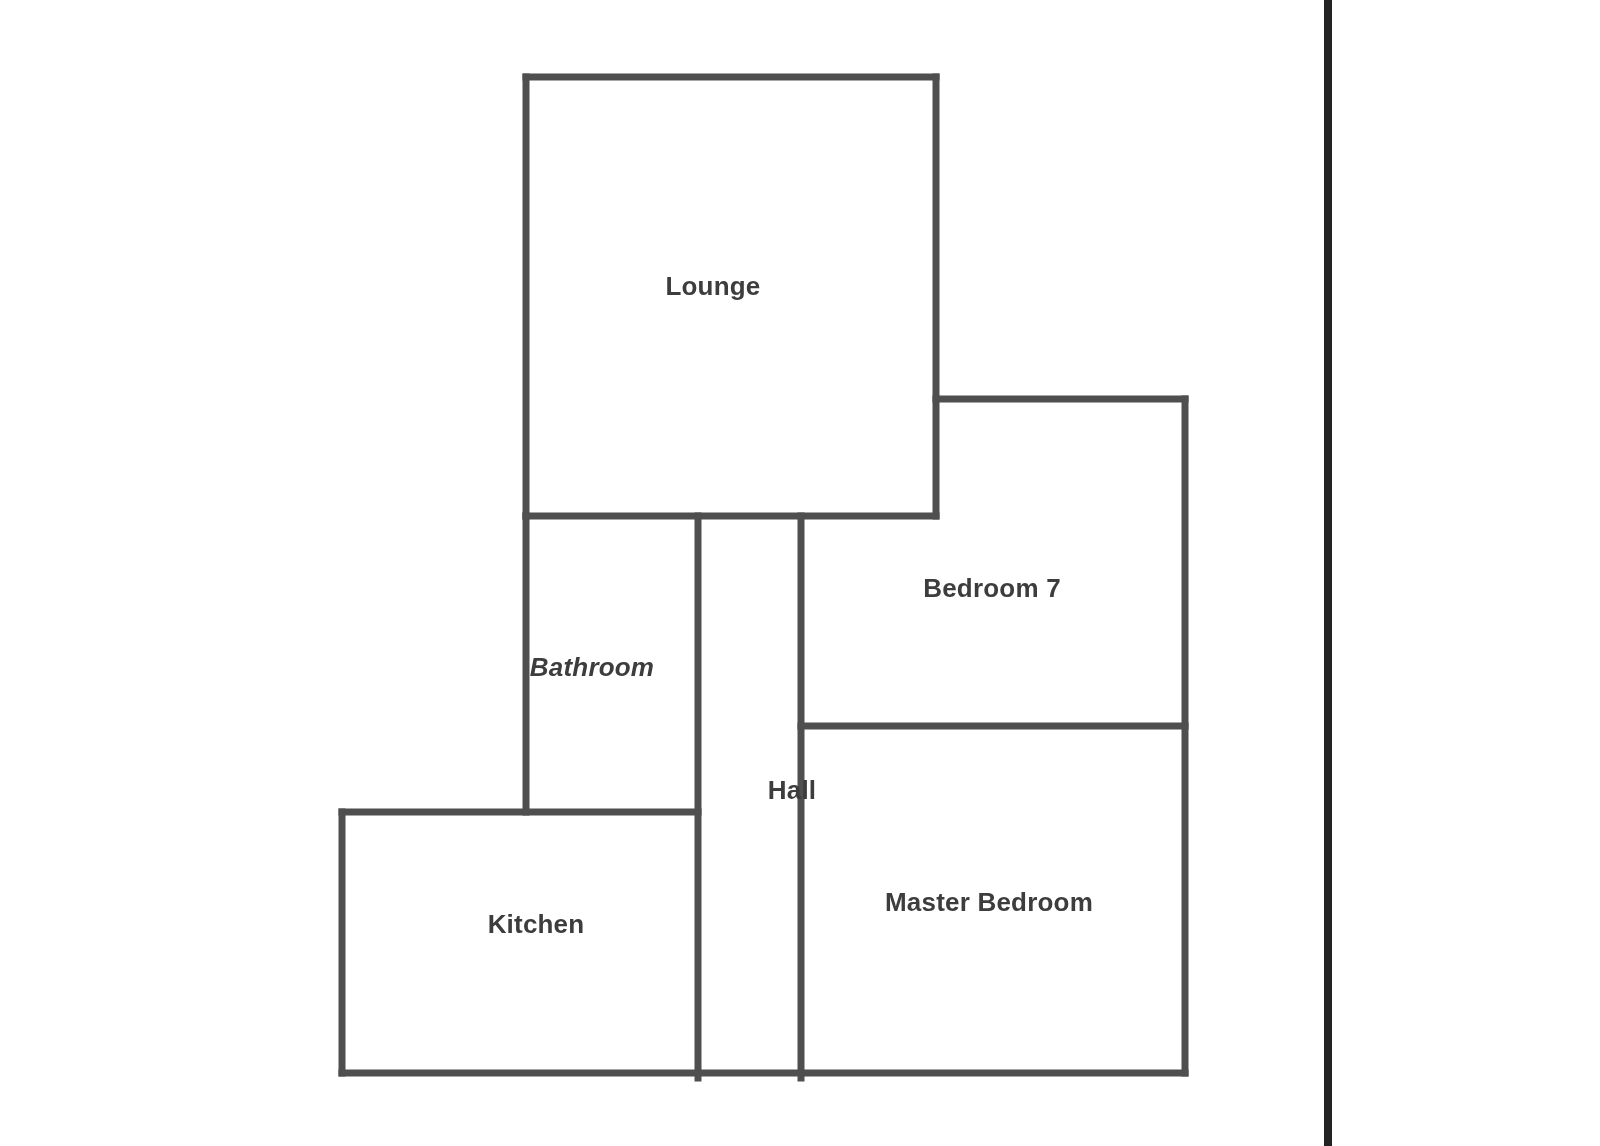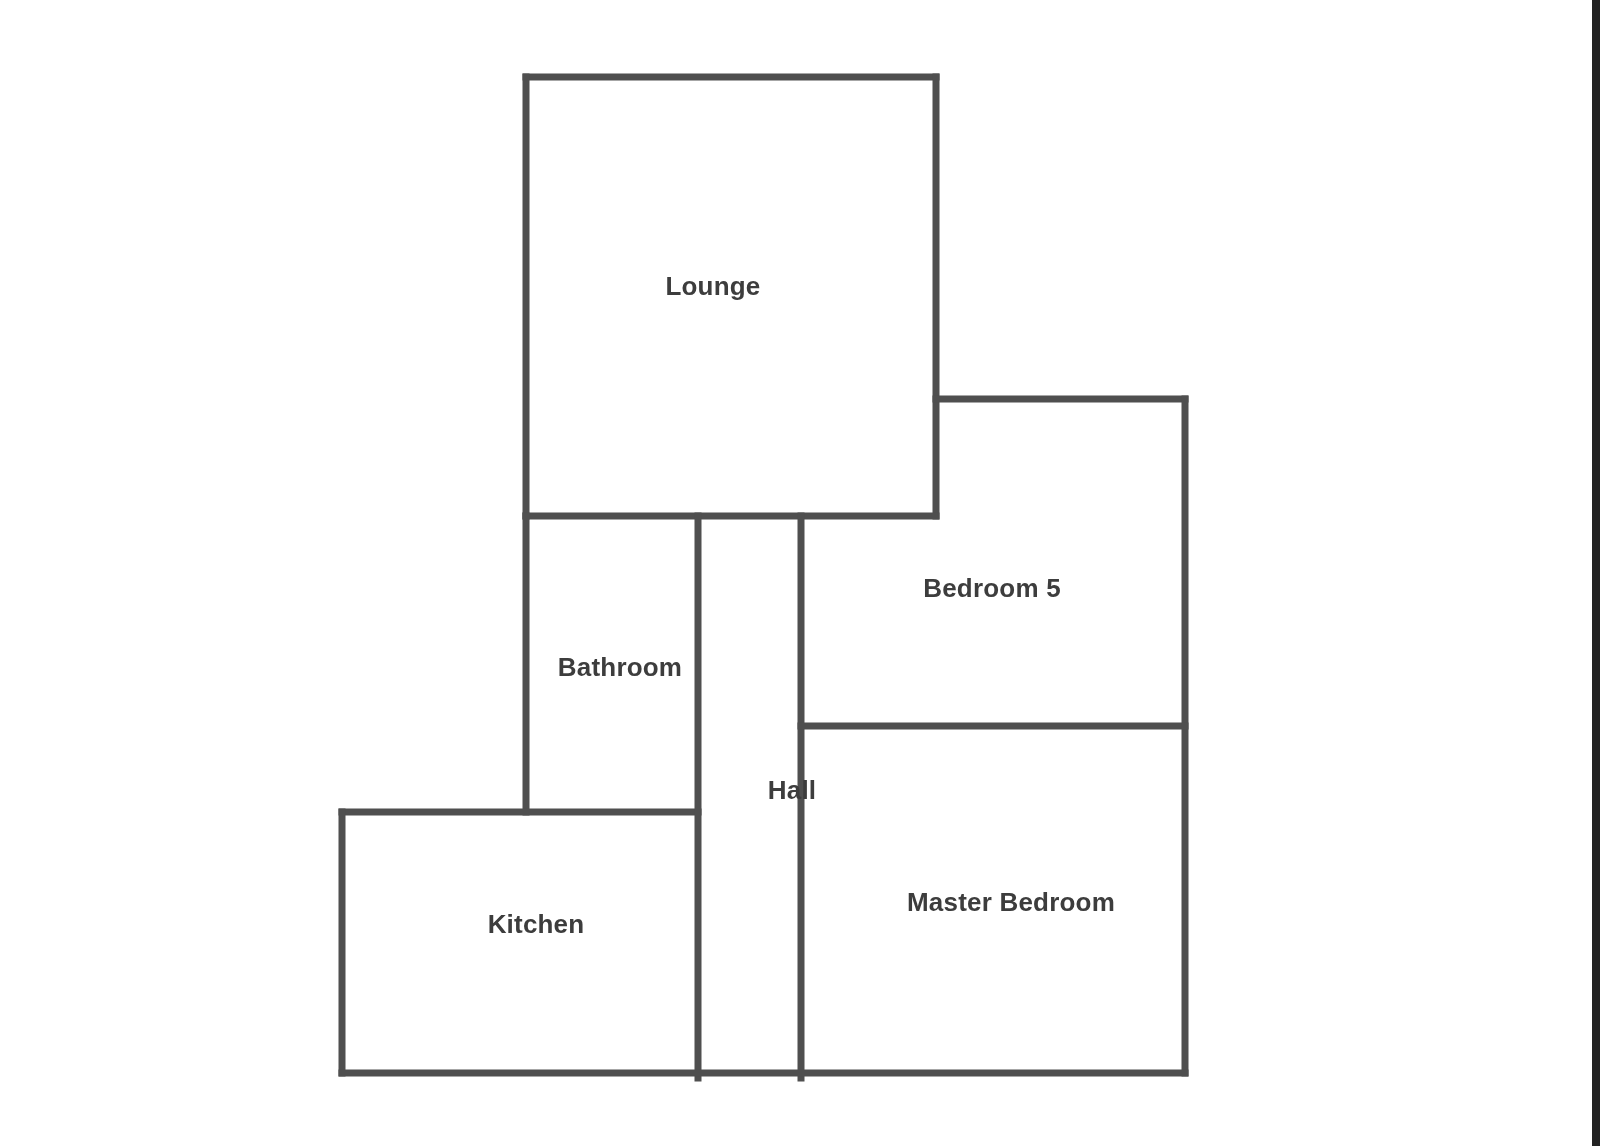--- a/index.html
+++ b/index.html
@@ -6,21 +6,21 @@
     margin: 0;
     padding: 0;
     width: 1600px;
     height: 1146px;
     overflow: hidden;
     background: #ffffff;
     font-family: "Liberation Sans", sans-serif;
   }
   .stage {
     position: relative;
-    width: 1600px;
+    width: 1332px;
     height: 1146px;
     background: #ffffff;
   }
   .floorplan-svg {
     position: absolute;
     left: 0;
     top: 0;
     width: 1600px;
     height: 1146px;
   }
@@ -34,25 +34,25 @@
     position: absolute;
     transform: translate(-50%, -50%);
     font-size: 26px;
     font-weight: 700;
     color: var(--label-color, #3d3d3d);
     white-space: nowrap;
     letter-spacing: 0.2px;
     user-select: none;
   }
   .label-lounge          { left: 713px; top: 286px; }
-  .label-bathroom        { left: 620px; top: 667px; }
+  .label-bathroom        { left: 592px; top: 667px; font-style: italic; }
   .label-hall            { left: 792px; top: 790px; }
   .label-kitchen         { left: 536px; top: 924px; }
   .label-bedroom2        { left: 992px; top: 588px; }
-  .label-master-bedroom  { left: 989px; top: 902px; margin-left: 22px; }
+  .label-master-bedroom  { left: 989px; top: 902px; }
   .right-edge-bar {
     position: absolute;
     top: 0;
     right: 0;
     width: 8px;
     height: 1146px;
     background: var(--edge-bar-color, #232323);
   }
 </style>
 </head>
@@ -83,18 +83,18 @@
   </svg>
 
   <div class="room-label label-lounge">Lounge</div>
 
   <div class="room-label label-bathroom">Bathroom</div>
 
   <div class="room-label label-hall">Hall</div>
 
   <div class="room-label label-kitchen">Kitchen</div>
 
-  <div class="room-label label-bedroom2">Bedroom 5</div>
+  <div class="room-label label-bedroom2">Bedroom 7</div>
 
   <div class="room-label label-master-bedroom">Master Bedroom</div>
 
   <div class="right-edge-bar"></div>
 </div>
 
 </body></html>

